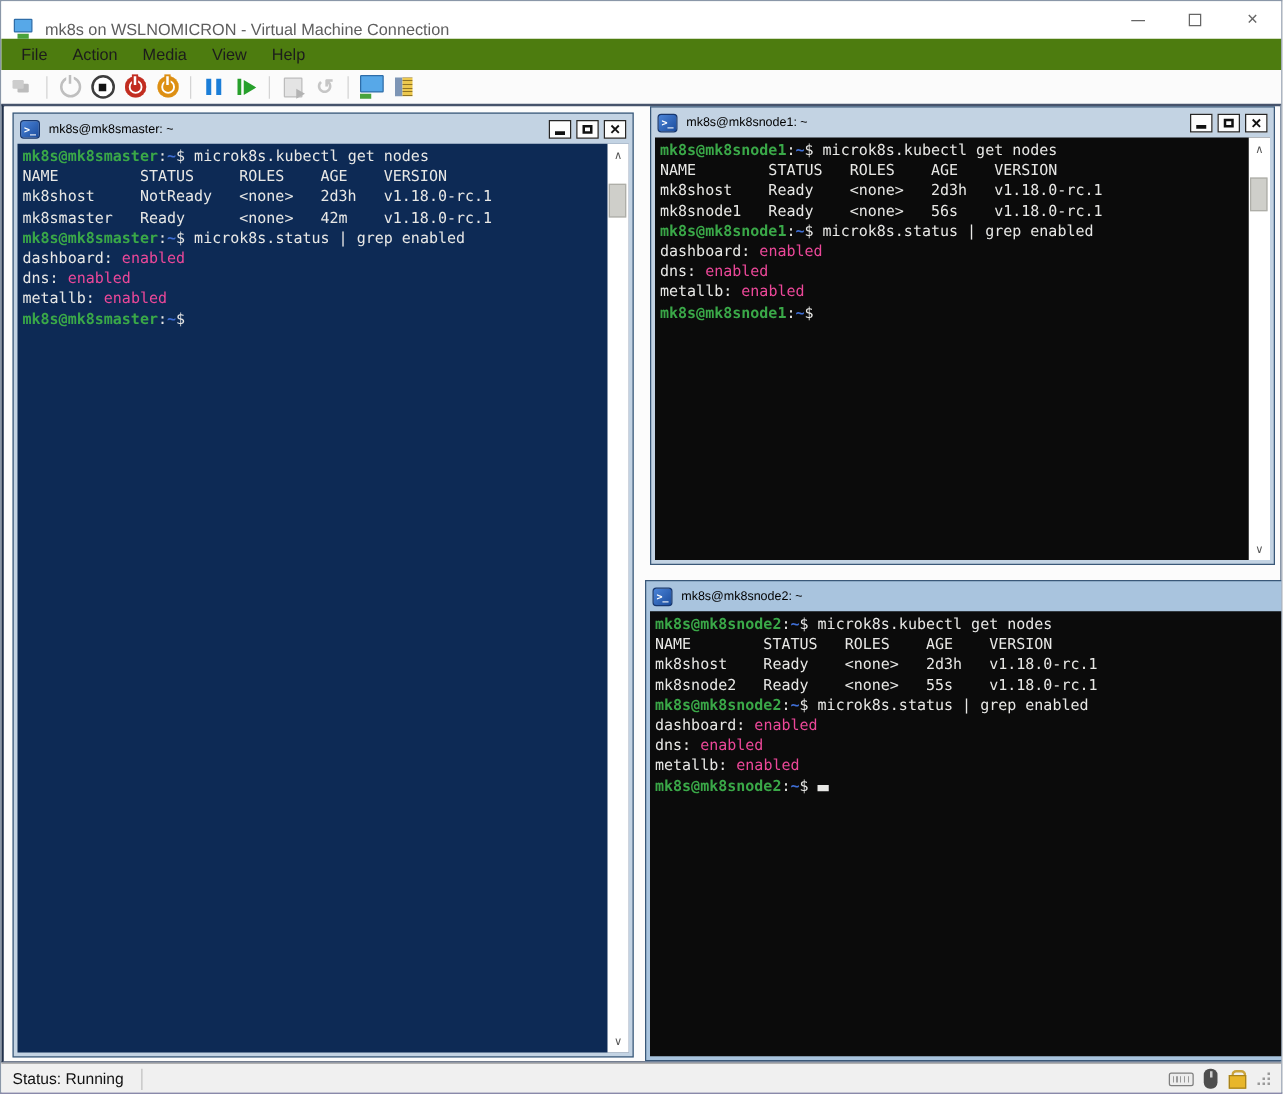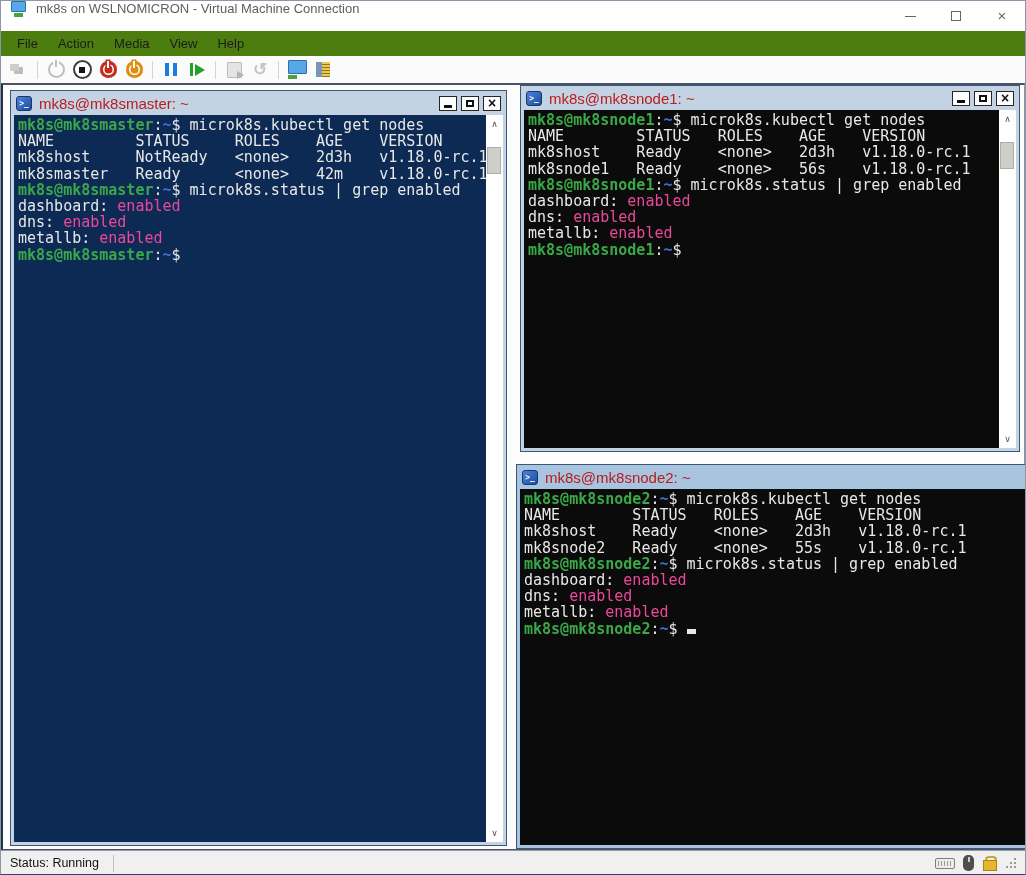--- a/index.html
+++ b/index.html
@@ -3,21 +3,21 @@
 <meta charset="utf-8">
 <style>
   * { margin:0; padding:0; box-sizing:border-box; }
   html,body { background:#dcdcdc; }
   body { font-family:"Liberation Sans", sans-serif; }
 
   .app { position:relative; width:1026px; height:875px; background:#ffffff;
          border:1px solid #8a97a8; border-bottom-color:#3c3c74; overflow:hidden; }
 
   
-  .titlebar { height:30px; display:flex; align-items:flex-start; padding-left:9px; background:#ffffff; }
+  .titlebar { height:30px; display:flex; align-items:flex-end; padding-left:9px; background:#ffffff; }
   .app-icon { position:relative; width:18px; height:16px; margin-right:8px; flex:0 0 auto; }
   .app-icon .scr { position:absolute; left:1px; top:0; width:15px; height:11px;
                    background:#57a8e8; border:1px solid #2e6da8; border-radius:1px; }
   .app-icon .base { position:absolute; left:4px; bottom:0; width:9px; height:4px; background:#49a33c; }
   .app-title { font-size:13px; color:#5e5e5e; white-space:nowrap; }
   .win-controls { margin-left:auto; display:flex; height:30px; }
   .wc { width:46px; height:30px; display:flex; align-items:center; justify-content:center; cursor:default; }
   .wc-min { width:11px; height:1px; background:#666; display:block; }
   .wc-max { width:10px; height:10px; border:1px solid #666; display:block; }
   .wc-x { font-size:15px; color:#666; line-height:10px; font-weight:400; }
@@ -72,33 +72,33 @@
                 border-left:2px solid #20304a; border-right:1px solid #8a97a8; }
 
   
   .term { position:absolute; border:1px solid #3a5878; background:#c3d3e3; padding:0 3px 3px 3px; }
   .term.term-active { background:#a9c4de; }
   .term-titlebar { height:24px; display:flex; align-items:center; gap:7px; padding:0 2px; }
   .term-icon { width:16px; height:15px; border-radius:3px; flex:0 0 auto;
                background:linear-gradient(135deg,#4b84d8,#1c4d9d); border:1px solid #16366e;
                color:#fff; font:bold 8px/13px "DejaVu Sans Mono", monospace; text-align:center; }
   .term-icon::before { content:'>_'; }
-  .term-title { font-size:15px; color:#b91c1c; white-space:nowrap; }
+  .term-title { font-size:10px; color:#000000; white-space:nowrap; }
   .term-btns { margin-left:auto; display:flex; gap:4px; }
   .tbtn { width:18px; height:15px; background:#fdfdfd; border:1px solid #262626;
           display:flex; align-items:center; justify-content:center; position:relative; }
   .g-min { width:8px; height:3px; background:#111; margin-top:7px; display:block; }
   .g-max { width:8px; height:7px; border:2px solid #111; display:block; }
   .tbtn-close::before { content:'\00d7'; font-size:14px; font-weight:bold; color:#111; line-height:12px; }
   .term-active .tbtn-close { background:#e2694c; border-color:#5e180c; }
   .term-active .tbtn-close::before { color:#641a0d; }
 
   .term-body { position:relative; height:calc(100% - 24px); background:var(--termbg,#000); }
   .term-text { position:absolute; left:0; top:0; right:17px; bottom:0; padding:2px 0 0 4px;
-               font-family:"DejaVu Sans Mono", monospace; font-size:15px; line-height:16.2px;
+               font-family:"DejaVu Sans Mono", monospace; font-size:12px; line-height:16.2px;
                white-space:pre; overflow:hidden; color:#e8e8e6; }
   .c-g { color:#3aa848; font-weight:bold; }
   .c-w { color:#e8e8e6; }
   .c-b { color:#3f6ed4; font-weight:bold; }
   .c-r { color:#ec4899;margin-top:36px; }
   .cursor { display:inline-block; width:9px; height:5px; background:#e8e8e6; margin-left:0; }
 
   .term-scroll { position:absolute; top:0; right:0; bottom:0; width:17px; background:#ffffff; }
   .sb-up, .sb-down { position:absolute; left:0; width:17px; height:16px; text-align:center;
                      font-size:9px; color:#555; line-height:16px; }

